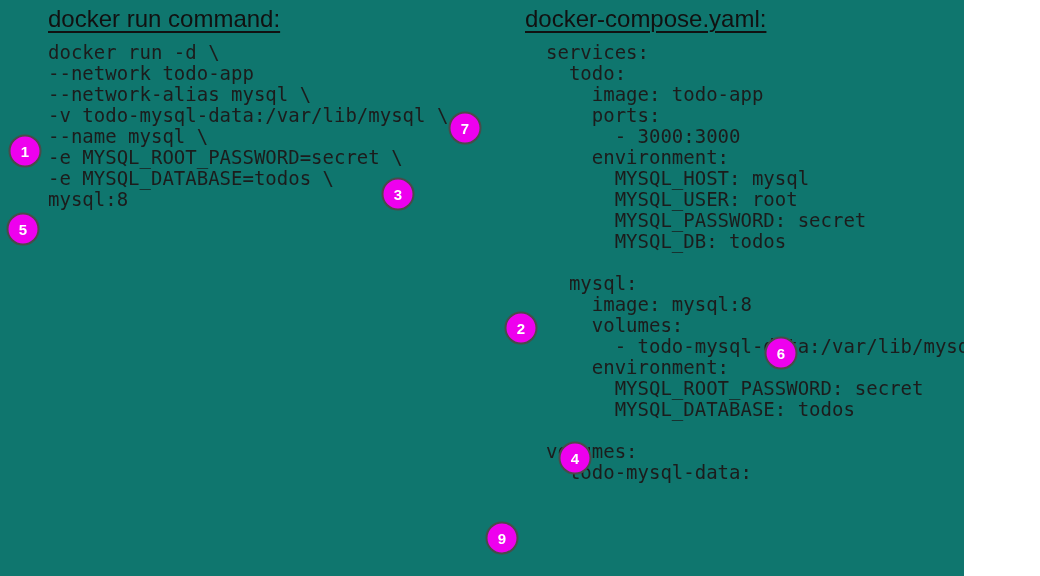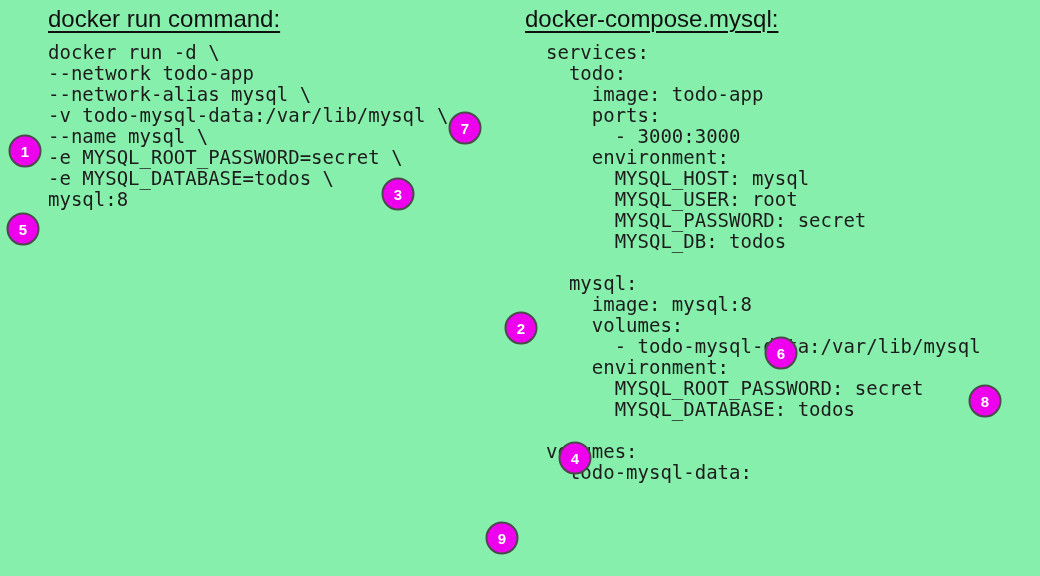--- a/index.html
+++ b/index.html
@@ -3,22 +3,22 @@
 <meta charset="utf-8">
 <style>
   html, body { margin: 0; padding: 0; }
   body {
     width: 1040px; height: 576px;
     background: #ffffff;
     font-family: "Liberation Sans", sans-serif;
   }
   .canvas {
     position: relative;
-    width: 1040px; height: 576px;
-    background: #86efac;
+    width: 964px; height: 576px;
+    background: #0f766e;
     overflow: hidden;
   }
   .panel-title {
     position: absolute;
     margin: 0;
     font-family: "Liberation Sans", sans-serif;
     font-size: 24px;
     line-height: 30px;
     font-weight: 500;
     color: #111111;
@@ -67,21 +67,21 @@
 
   <pre class="code-block" id="code-run">docker run -d \
 --network todo-app
 --network-alias mysql \
 -v todo-mysql-data:/var/lib/mysql \
 --name mysql \
 -e MYSQL_ROOT_PASSWORD=secret \
 -e MYSQL_DATABASE=todos \
 mysql:8</pre>
 
-  <h2 class="panel-title" id="title-yaml">docker-compose.mysql:</h2>
+  <h2 class="panel-title" id="title-yaml">docker-compose.yaml:</h2>
 
   <pre class="code-block" id="code-yaml">services:
   todo:
     image: todo-app
     ports:
       - 3000:3000
     environment:
       MYSQL_HOST: mysql
       MYSQL_USER: root
       MYSQL_PASSWORD: secret

